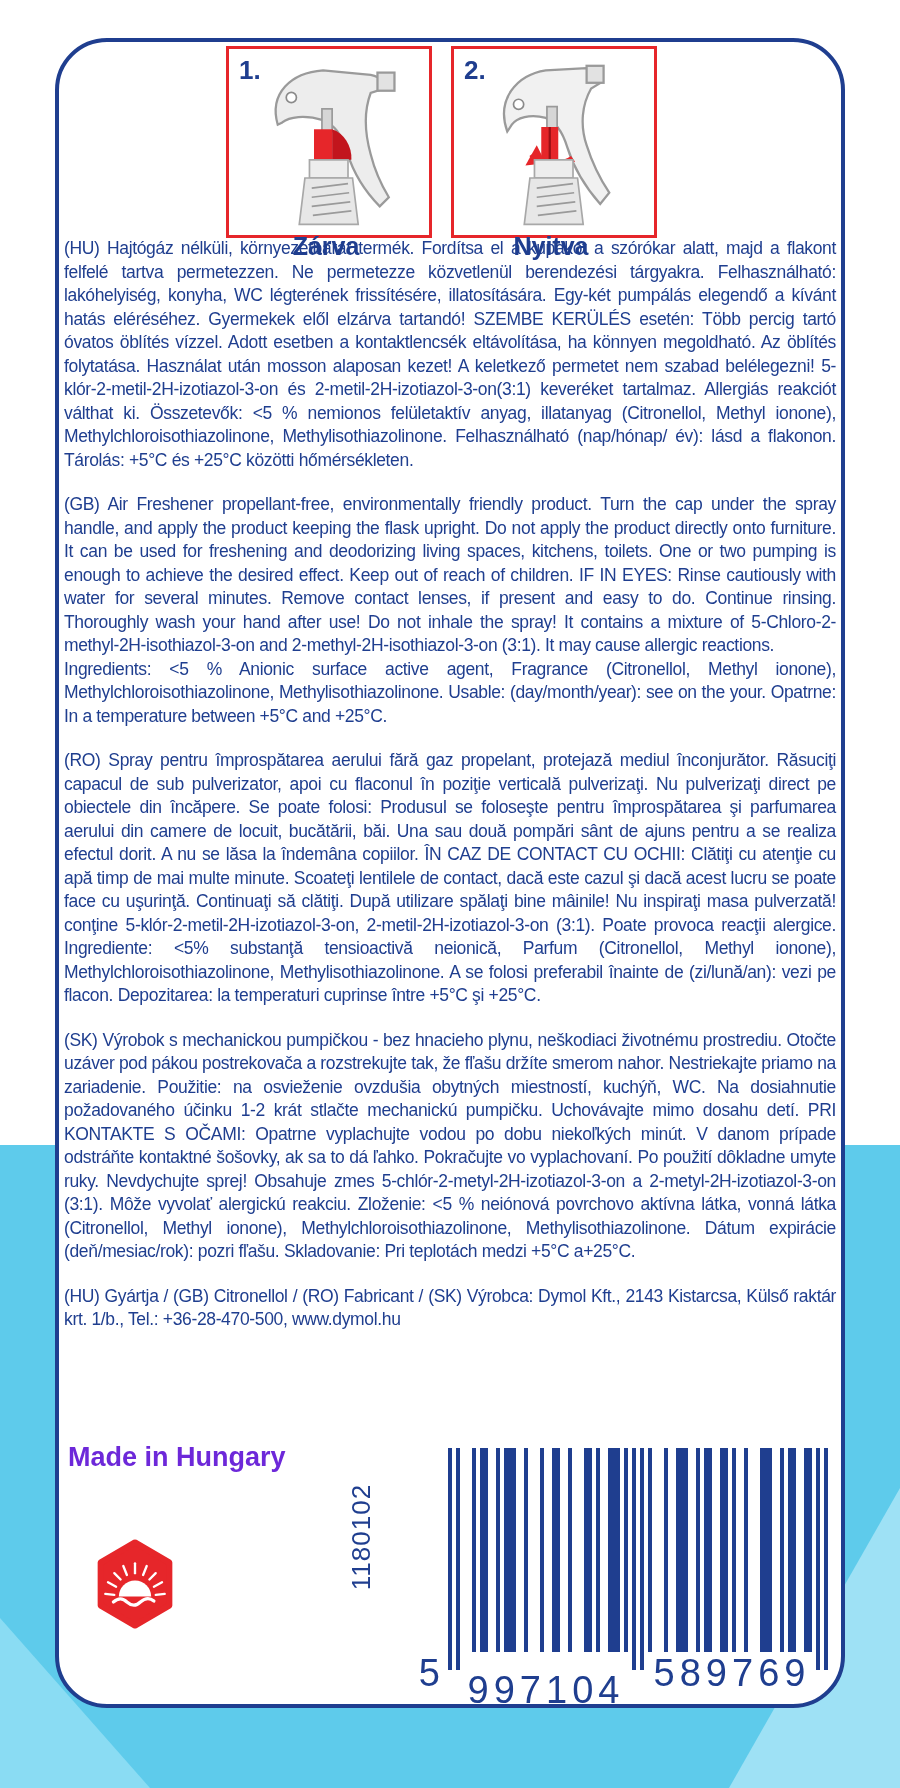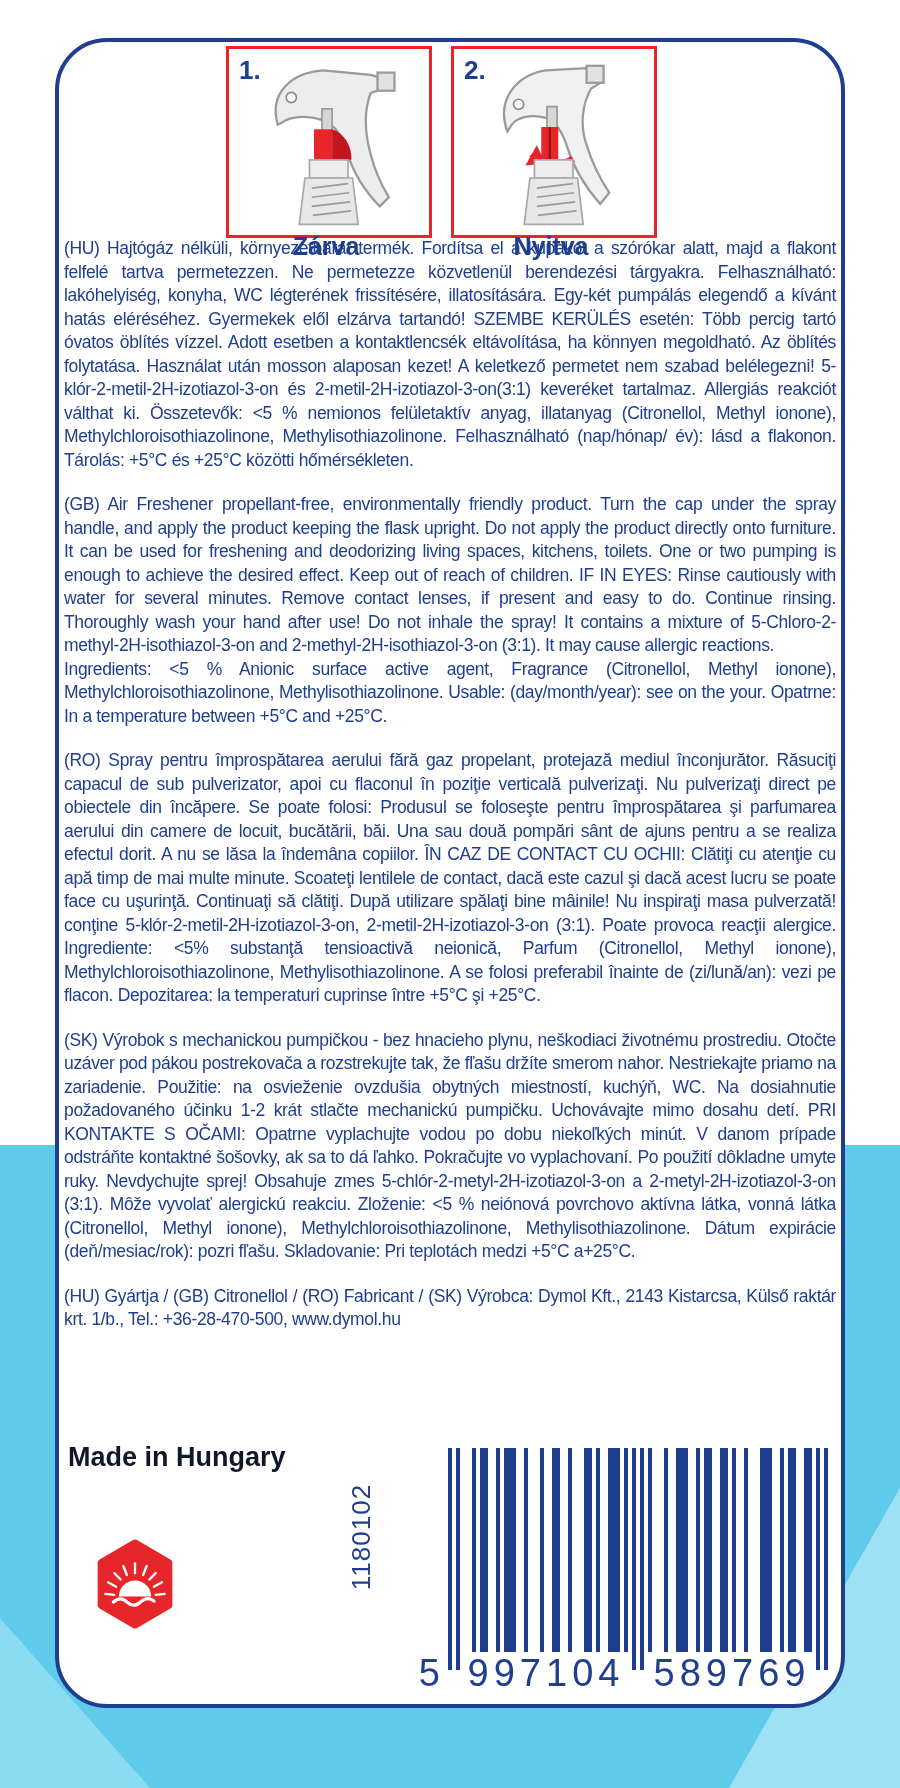--- a/index.html
+++ b/index.html
@@ -18,27 +18,27 @@
   .step-num{position:absolute;left:10px;top:6px;font-size:26px;font-weight:700;color:#1f3e8f;}
   .step-art{position:absolute;left:22px;top:10px;width:160px;height:170px;}
   .caption{position:absolute;top:190px;width:200px;text-align:center;font-size:25px;font-weight:700;color:#1f3e8f;}
   .caption.c1{left:167px;text-align:center;}
   .caption.c2{left:392px;}
   .text-col{position:absolute;left:5px;right:5px;top:195px;color:#1f3e8f;
     font-size:17.5px;line-height:23.5px;letter-spacing:-0.35px;text-align:justify;}
   .sec{margin:0 0 21px 0;}
   .sec p{margin:0;}
   .b{font-weight:400;}
-  .made-in{position:absolute;left:9px;top:1400px;font-size:27px;font-weight:700;color:#0f172a;}
+  .made-in{position:absolute;left:9px;top:1400px;font-size:27px;font-weight:700;color:#6d28d9;}
   .batch{position:absolute;left:227px;top:1480px;width:150px;height:30px;text-align:center;
     transform:rotate(-90deg);font-size:26px;color:#1f3e8f;letter-spacing:1px;}
   .barcode{position:absolute;left:389px;top:1406px;width:380px;height:222px;}
   .bc-digit{position:absolute;color:#1f3e8f;font-size:38px;top:1610px;}
   .bc-first{left:341px;width:40px;text-align:right;}
-  .bc-left{left:407px;width:160px;text-align:center;letter-spacing:5px;}
+  .bc-left{left:407px;width:160px;text-align:center;letter-spacing:5px;margin-top:17px;}
   .bc-right{left:593px;width:160px;text-align:center;letter-spacing:5px;}
   .logo{position:absolute;left:29px;top:1497px;width:94px;height:90px;}
   .volume{position:absolute;left:22px;top:1596px;font-size:54px;color:#1f3e8f;letter-spacing:-1px;}
 </style>
 </head>
 <body>
 
 <div class="canvas">
   <div class="bg-sky"></div>
   <div class="bg-wedge-left"></div>

